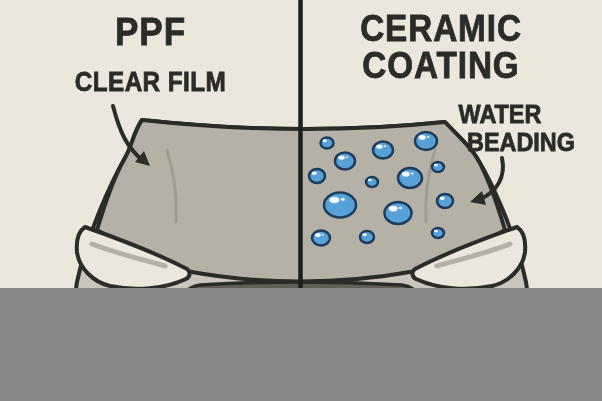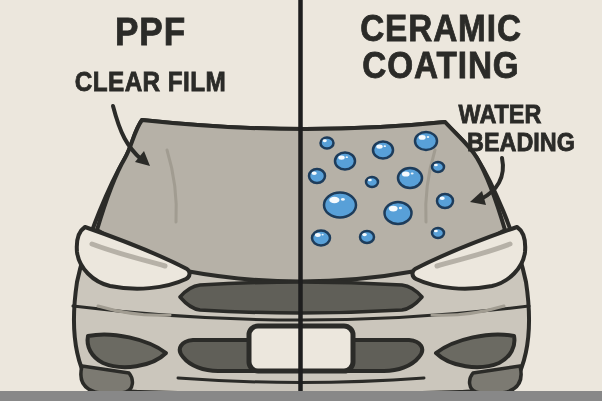--- a/index.html
+++ b/index.html
@@ -1,17 +1,17 @@
 <!DOCTYPE html>
 <html style="--c-background: #ece7dd; --c-text: #2b2b28; --c-outline: #2b2b28; --c-divider: #1e1e1e; --c-body: #cbc6bc; --c-hood: #b6b1a7; --c-grille: #605f58; --c-fog: #6b6a62; --c-tire: #7c7a72; --c-headlight: #ece7dd; --c-crease: #a19c91; --c-droplet-fill: #58a0d8; --c-droplet-outline: #1d3c5b; --c-droplet-highlight: #ffffff;"><head>
 <meta charset="utf-8">
 <style>
   html,body{margin:0;padding:0;background:#888;}
   .stage{
-    position:relative;width:602px;height:391px;overflow:hidden;
+    position:relative;width:602px;height:288px;overflow:hidden;
     background:var(--c-background,#ece7dd);
     font-family:"Liberation Sans",sans-serif;
   }
   .stage svg{position:absolute;left:0;top:0;display:block;}
   .label{
     position:absolute;color:var(--c-text,#2b2b28);font-weight:700;
     text-align:center;line-height:1;white-space:nowrap;
     -webkit-text-stroke:0.8px currentColor;
     transform:scaleX(0.9);transform-origin:center top;
   }

